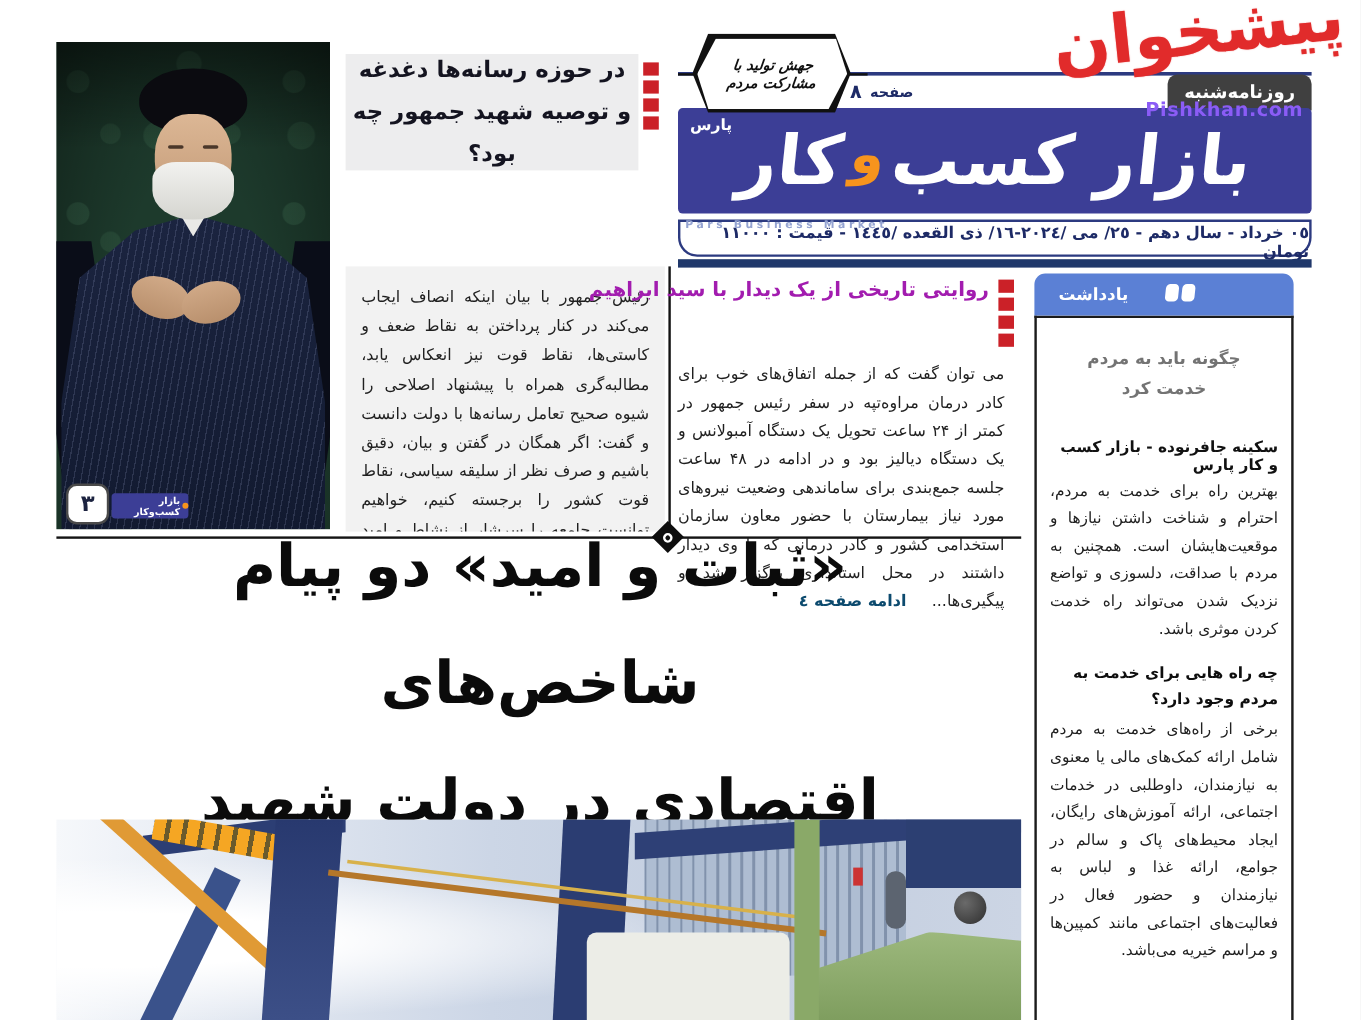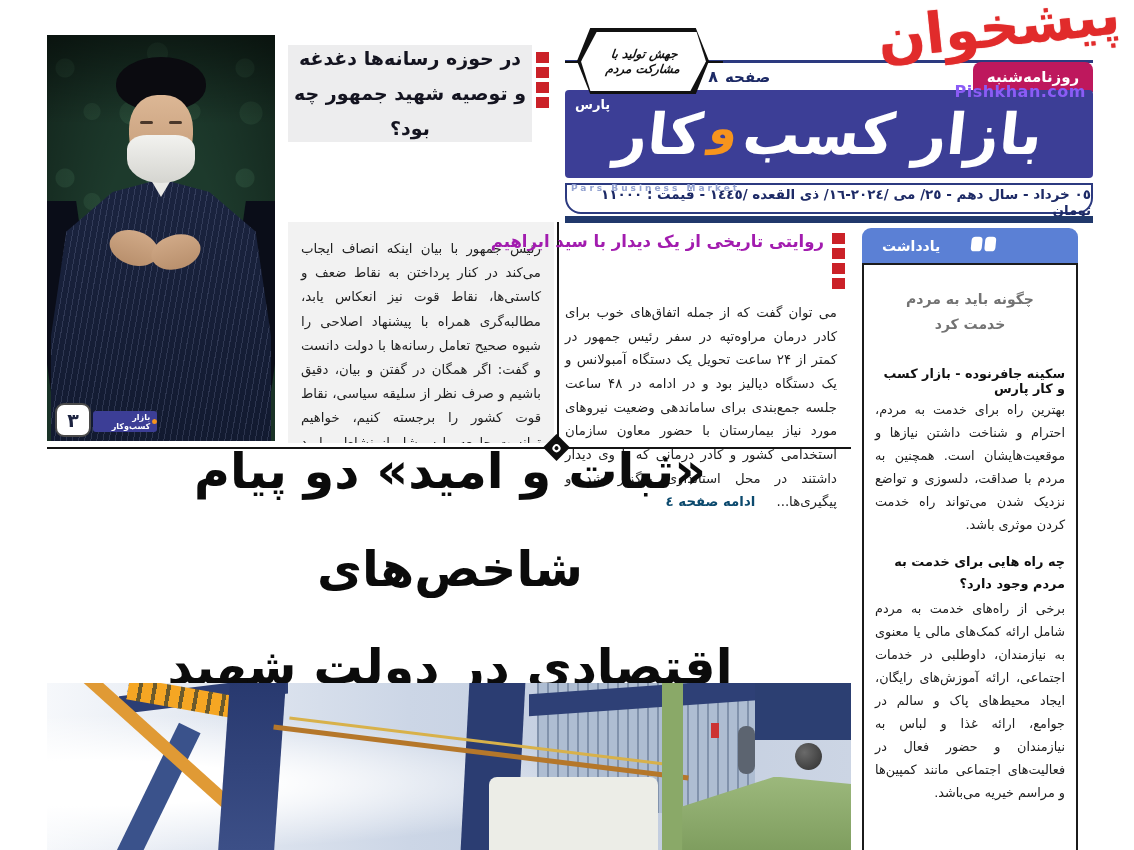--- a/index.html
+++ b/index.html
@@ -35,23 +35,23 @@
     direction:rtl; text-align:center;
     font-size:12px; font-weight:bold; font-style:italic; line-height:1.25;
     transform: skewX(-6deg); padding:4px 14px; color:#111;
   }
   .mh-strip{
     position:absolute; left:0; top:32px; width:100%; height:30px;
     background:#fff; border-top:3px solid #2c3a80;
     display:flex; align-items:center; direction:ltr;
   }
   .mh-issue{ margin-left:70px; font-weight:bold; font-size:16px; color:#1d2a66; }
-  .mh-pages{ margin-left:7px; font-weight:bold; font-size:15px; color:#1d2a66; direction:rtl; }
+  .mh-pages{ margin-left:7px; font-weight:bold; font-size:12px; color:#1d2a66; direction:rtl; }
   .mh-weekday{
-    margin-left:auto; width:120px; height:30px; background:#be185d;
+    margin-left:auto; width:120px; height:30px; background:#404040;
     border-radius:8px 8px 0 0; color:#fff; font-weight:bold; font-size:15px;
     display:flex; align-items:center; justify-content:center; direction:rtl;
   }
   .logo-box{
     position:absolute; left:0; top:62px; width:100%; height:88px;
     background:#3c3e96; border-radius:4px;
     display:flex; align-items:center; justify-content:center;
   }
   .logo-region{ position:absolute; left:10px; top:7px; color:#fff; font-weight:bold; font-size:13px; direction:rtl; }
   .logo-script{ display:flex; direction:rtl; align-items:flex-end; gap:6px; transform:skewX(-6deg); }

